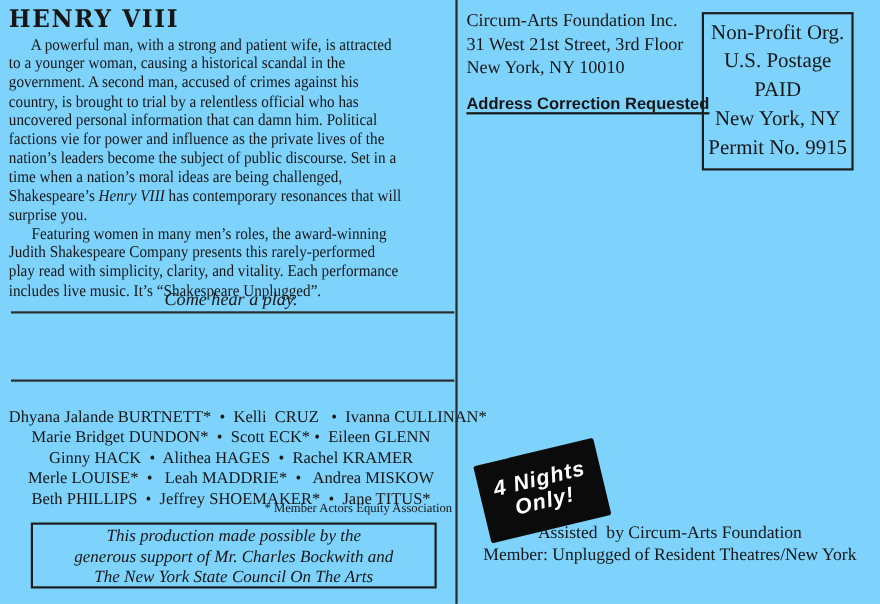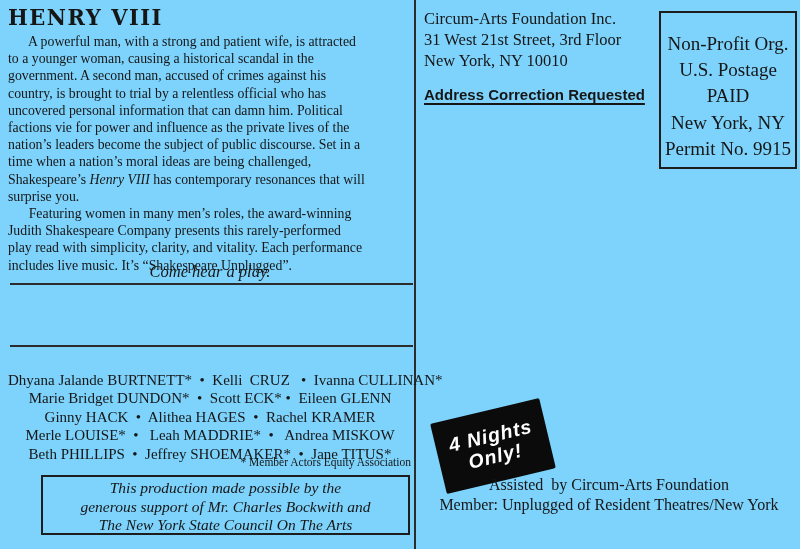--- a/index.html
+++ b/index.html
@@ -35,37 +35,37 @@
     position:absolute; left:8px; top:354px; width:404px; text-align:center; font-size:16px;
   }
   .cast{
     position:absolute; left:8px; top:371px; width:404px; text-align:center;
     font-size:15px; line-height:18.4px; white-space:pre;
   }
   .equity{
     position:absolute; left:8px; top:456px; width:403px; text-align:right; font-size:11.5px;
   }
   .funding{
-    position:absolute; left:41px; top:475px; width:365px; height:54px;
+    position:absolute; left:28px; top:475px; width:365px; height:54px;
     border:2px solid #1d1d1d; text-align:center; font-style:italic;
     font-size:15.5px; line-height:18.5px; white-space:pre; padding-top:2px;
   }
   
   .mailer{
     position:absolute; left:424px; top:9px; font-size:16.5px; line-height:20.8px; white-space:pre;font-family:Liberation Serif, serif;
   }
   .addr-corr{
     position:absolute; left:424px; top:86px; font-family:"Liberation Sans", sans-serif;
     font-size:15px; font-weight:600; text-decoration:underline;
     text-underline-offset:3px; text-decoration-thickness:1.5px;
   }
   .postage{
-    position:absolute; left:659px; top:11px; width:134px; height:136px;
+    position:absolute; left:638px; top:11px; width:134px; height:136px;
     border:2px solid #1d1d1d; text-align:center; font-size:19px;
-    line-height:26.2px; white-space:pre; padding-top:18px;
+    line-height:26.2px; white-space:pre; padding-top:4px;
   }
   .badge{
     position:absolute; left:437px; top:410px; width:112px; height:72px;
     transform:rotate(-13.5deg); border-radius:2px;
     display:flex; align-items:center; justify-content:center;
   }
   .badge-text{
     font-family:"Liberation Sans", sans-serif; font-weight:bold; font-style:italic;
     font-size:19.5px; line-height:21px; letter-spacing:1px; text-align:center;
   }

